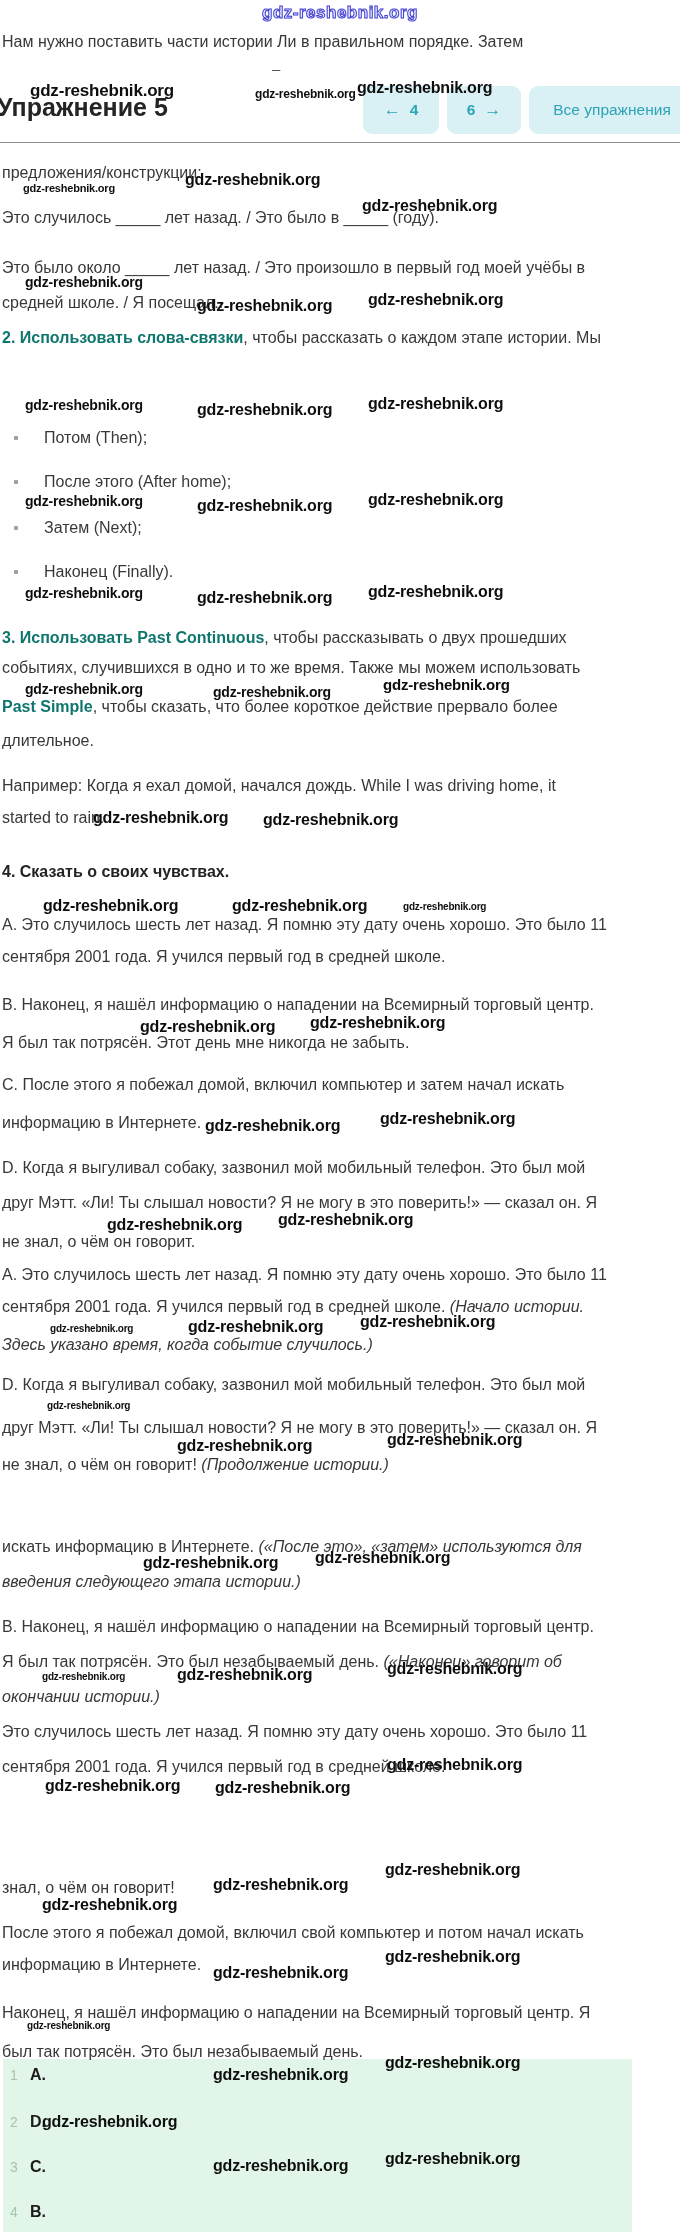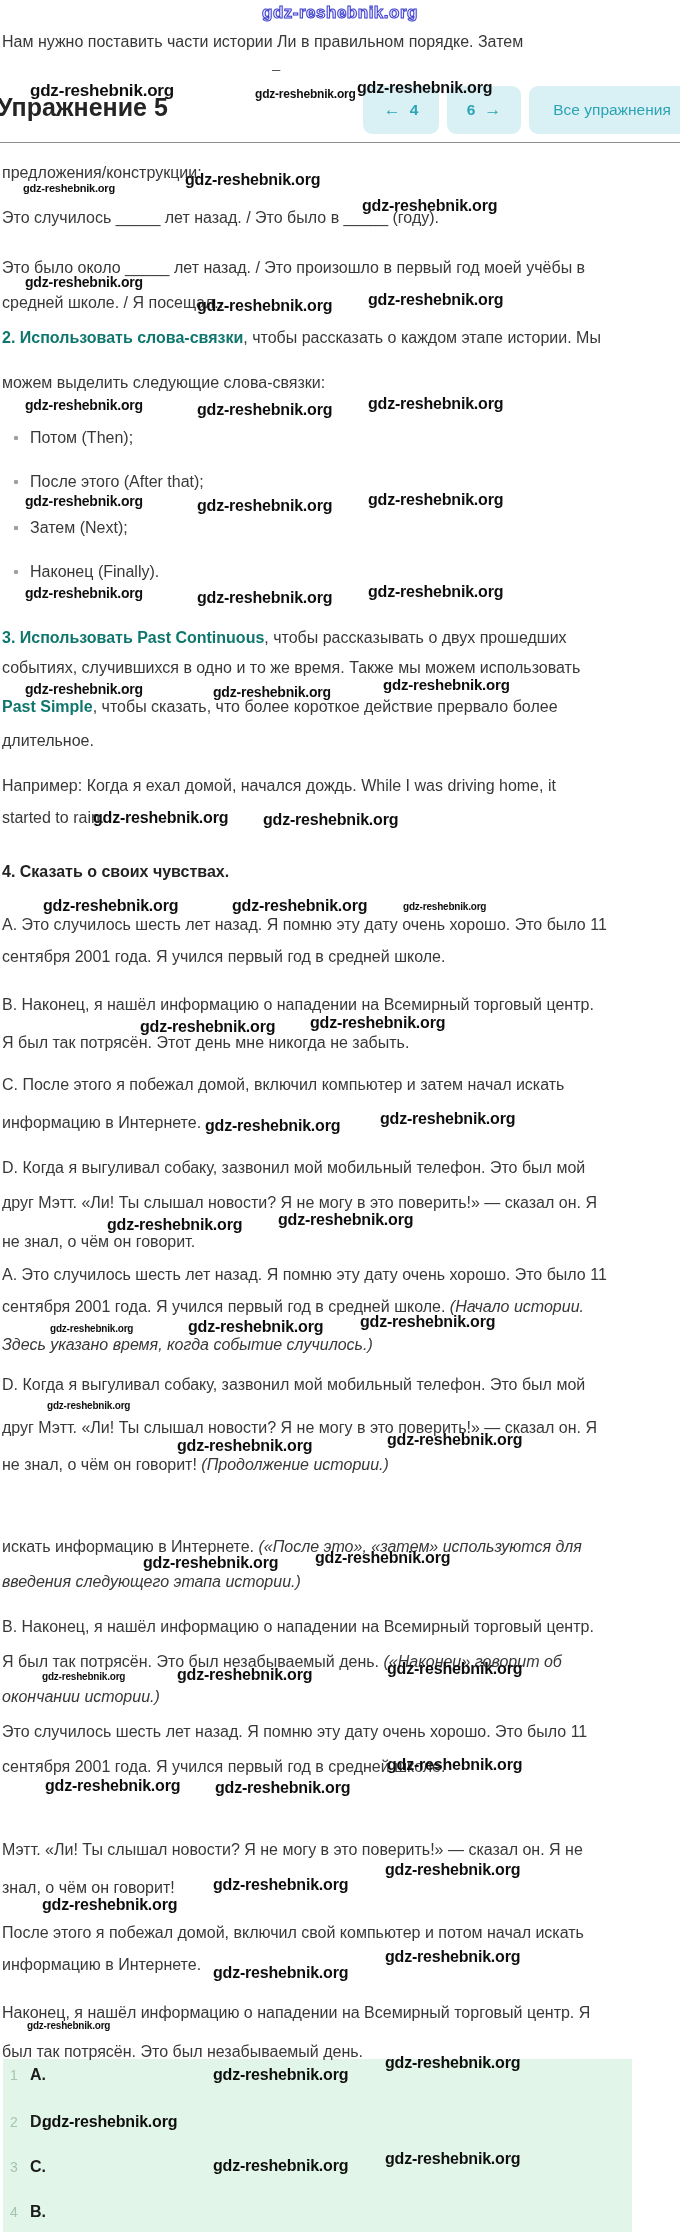--- a/index.html
+++ b/index.html
@@ -43,21 +43,21 @@
   
   .bullet-item{
     position:absolute;left:0;
     font-size:16px;line-height:20px;white-space:nowrap;
     color:#383838;z-index:3;
   }
   .bullet-item .dot{
     position:absolute;left:14px;top:8px;
     width:4px;height:4px;background:#9aa0a6;border-radius:1px;
   }
-  .bullet-item .blabel{margin-left:30px;}
+  .bullet-item .blabel{margin-left:44px;}
   
   .page-title{
     position:absolute;left:-3px;top:93px;
     font-size:25px;font-weight:700;color:#242424;
     white-space:nowrap;z-index:4;
   }
   .navbtn{
     position:absolute;top:86px;height:48px;
     background:#d9f0f4;border:none;border-radius:9px;
     color:#2ba4b6;font-family:"Liberation Sans",sans-serif;
@@ -109,24 +109,23 @@
   </button>
   <button class="navbtn" style="left:529px;width:166px;font-weight:500">Все упражнения</button>
   <div class="hdr-divider"></div>
 
   <div class="ln" style="top:163px">предложения/конструкции:</div>
   <div class="ln" style="top:208px">Это случилось _____ лет назад. / Это было в _____ (году).</div>
   <div class="ln" style="top:258px">Это было около _____ лет назад. / Это произошло в первый год моей учёбы в</div>
   <div class="ln" style="top:293px">средней школе. / Я посещал...</div>
 
   <div class="ln" style="top:328px"><b>2. Использовать слова-связки</b><span>, чтобы рассказать о каждом этапе истории. Мы</span></div>
-  <div class="ln" style="top:373px">можем выделить следующие слова-связки:</div>
 
   <div class="bullet-item" style="top:428px"><span class="dot"></span><span class="blabel">Потом (Then);</span></div>
-  <div class="bullet-item" style="top:472px"><span class="dot"></span><span class="blabel">После этого (After that);</span></div>
+  <div class="bullet-item" style="top:472px"><span class="dot"></span><span class="blabel">После этого (After home);</span></div>
   <div class="bullet-item" style="top:518px"><span class="dot"></span><span class="blabel">Затем (Next);</span></div>
   <div class="bullet-item" style="top:562px"><span class="dot"></span><span class="blabel">Наконец (Finally).</span></div>
 
   <div class="ln" style="top:628px"><b>3. Использовать Past Continuous</b><span>, чтобы рассказывать о двух прошедших</span></div>
   <div class="ln" style="top:658px">событиях, случившихся в одно и то же время. Также мы можем использовать</div>
   <div class="ln" style="top:697px"><b>Past Simple</b><span>, чтобы сказать, что более короткое действие прервало более</span></div>
   <div class="ln" style="top:731px">длительное.</div>
 
   <div class="ln" style="top:776px">Например: Когда я ехал домой, начался дождь. While I was driving home, it</div>
   <div class="ln" style="top:808px">started to rain.</div>
@@ -157,21 +156,20 @@
   <div class="ln" style="top:1537px"><span>искать информацию в Интернете. </span><i>(«После это», «затем» используются для</i></div>
   <div class="ln" style="top:1572px"><i>введения следующего этапа истории.)</i></div>
 
   <div class="ln" style="top:1617px">B. Наконец, я нашёл информацию о нападении на Всемирный торговый центр.</div>
   <div class="ln" style="top:1652px"><span>Я был так потрясён. Это был незабываемый день. </span><i>(«Наконец» говорит об</i></div>
   <div class="ln" style="top:1687px"><i>окончании истории.)</i></div>
 
   <div class="ln" style="top:1722px">Это случилось шесть лет назад. Я помню эту дату очень хорошо. Это было 11</div>
   <div class="ln" style="top:1757px">сентября 2001 года. Я учился первый год в средней школе.</div>
 
-  <div class="ln" style="top:1840px">Мэтт. «Ли! Ты слышал новости? Я не могу в это поверить!» — сказал он. Я не</div>
   <div class="ln" style="top:1878px">знал, о чём он говорит!</div>
 
   <div class="ln" style="top:1923px">После этого я побежал домой, включил свой компьютер и потом начал искать</div>
   <div class="ln" style="top:1955px">информацию в Интернете.</div>
 
   <div class="ln" style="top:2003px">Наконец, я нашёл информацию о нападении на Всемирный торговый центр. Я</div>
   <div class="ln" style="top:2042px">был так потрясён. Это был незабываемый день.</div>
 
   <div class="answer-box"></div>
   <div class="answer-row" style="top:2066px">

